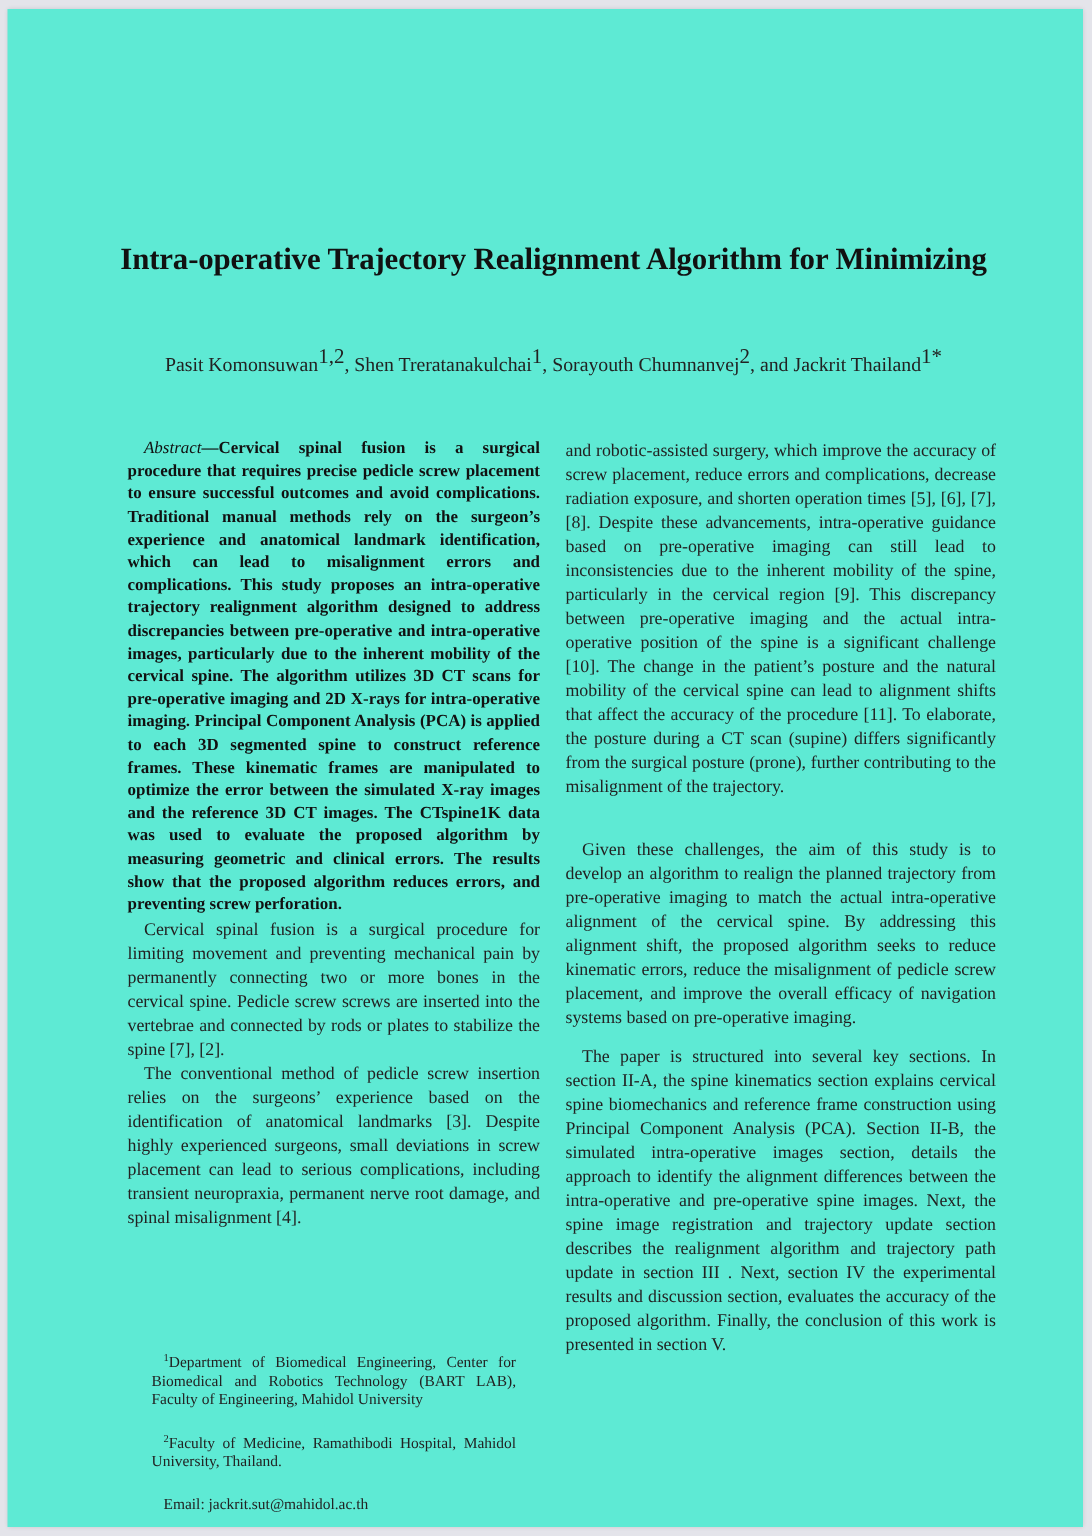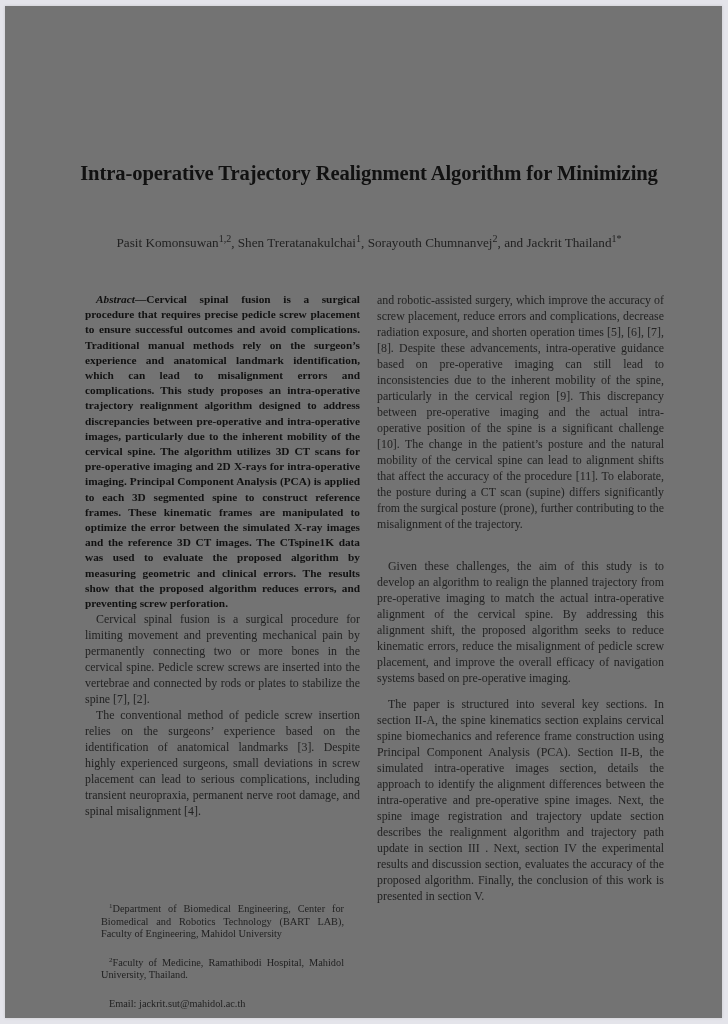--- a/index.html
+++ b/index.html
@@ -7,42 +7,42 @@
     width: 728px; height: 1024px;
     background: #e4e4ea;
     position: relative;
     overflow: hidden;
     font-family: "Liberation Serif", "DejaVu Serif", serif;
     color: #1a1a1a;
   }
   .sheet {
     position: absolute;
     left: 5px; top: 6px; width: 717px; height: 1012px;
-    background: #737373;
+    background: #5eead4;
     box-shadow: 0 0 3px rgba(0,0,0,0.12);
   }
   .title {
     position: absolute; left: 40px; width: 648px; top: 155px;
     text-align: center; font-weight: bold; font-size: 20.6px; line-height: 25px;
     letter-spacing: -0.1px; color: #111;
   }
   .authors {
     position: absolute; left: 40px; width: 648px; top: 229px;
     text-align: center; font-size: 13.2px; line-height: 16px; color: #222;
   }
-  .authors sup { font-size: 10px; vertical-align: 5px; line-height: 0; }
+  .authors sup { font-size: 14px; vertical-align: 5px; line-height: 0; }
   .col {
     position: absolute; font-size: 11.9px; line-height: 16px; text-align: justify;
     hyphens: manual;
   }
   .col p { margin: 0; text-indent: 11px; }
   .left { left: 80px; width: 275px; top: 286px; }
   .right { left: 372px; width: 287px; top: 286px; color: #222; }
   .abstract { font-weight: bold; font-size: 11.3px; line-height: 15.2px; color: #111; }
-  .abstract .label { font-style: italic; font-weight: bold; }
+  .abstract .label { font-style: italic; font-weight: normal; }
   .section-head {
     text-align: center; margin: 12px 0 7px 0; font-size: 12.4px; letter-spacing: 0.3px;
     font-variant: small-caps; text-indent: 0 !important;
   }
   .left .body { color: #222; }
   .footnotes {
     position: absolute; left: 80px; width: 275px; top: 881px;
     font-size: 10.3px; line-height: 12.6px; text-align: justify; color: #222;
   }
   .footnotes p { margin: 16px; text-indent: 8px; }

